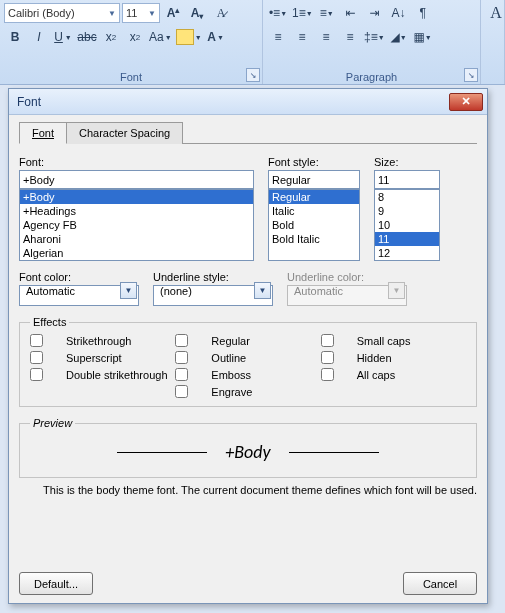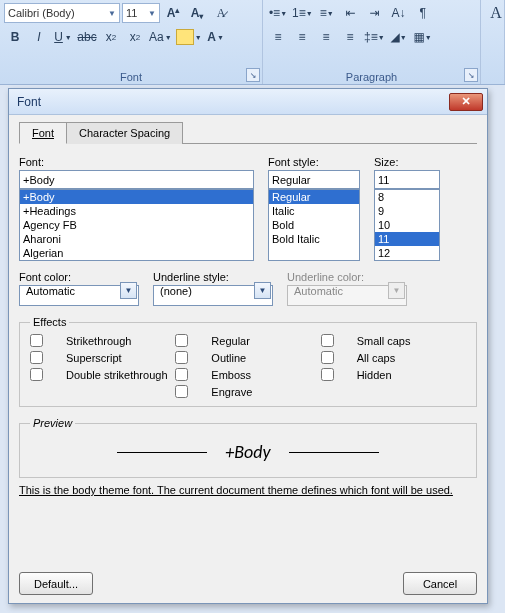--- a/index.html
+++ b/index.html
@@ -182,21 +182,21 @@
     display:flex;align-items:center;justify-content:center;
     gap:18px;
     margin:4px 0 2px 0;
   }
   .uline { height:1px;background:#000; width:90px;}
   .preview-text {
     font-size:18px;
     font-family: Calibri, sans-serif;
     color:#000;
   }
-  .preview-note { font-size:11px; text-align:left;text-decoration:underline;}
+  .preview-note { font-size:11px; text-align:right;}
   .dlg-buttons {
     display:flex;
     align-items:center;
     padding:6px 0 0 0;
   }
   .btn {
     height:23px;
     min-width:74px;
     border:1px solid #707070;
     background:linear-gradient(#fdfdfd,#e3e3e3);
@@ -405,25 +405,25 @@
               <span>Engrave</span>
             </label>
         </div>
         <div class="fx-col">
           <label class="chk">
               <input type="checkbox" style="">
               <span>Small caps</span>
             </label>
           <label class="chk">
               <input type="checkbox" style="">
+              <span>Hidden</span>
+            </label>
+          <label class="chk">
+              <input type="checkbox" style="">
               <span>All caps</span>
-            </label>
-          <label class="chk">
-              <input type="checkbox" style="">
-              <span>Hidden</span>
             </label>
         </div>
       </div>
     </fieldset>
 
     <fieldset class="preview">
       <legend>Preview</legend>
       <div class="preview-sample">
         <div class="uline"></div>
         <div class="preview-text">+Body</div>

